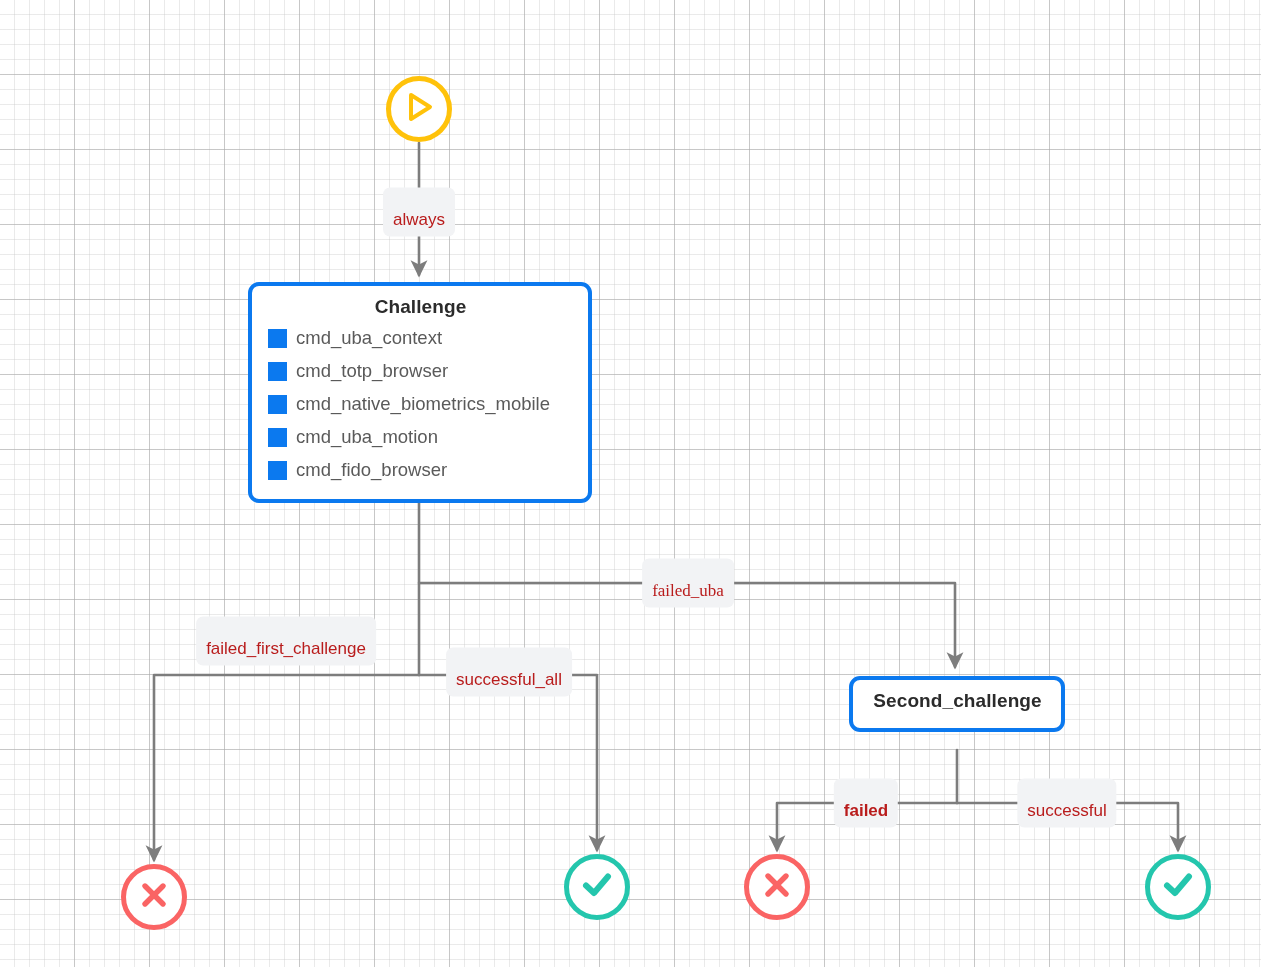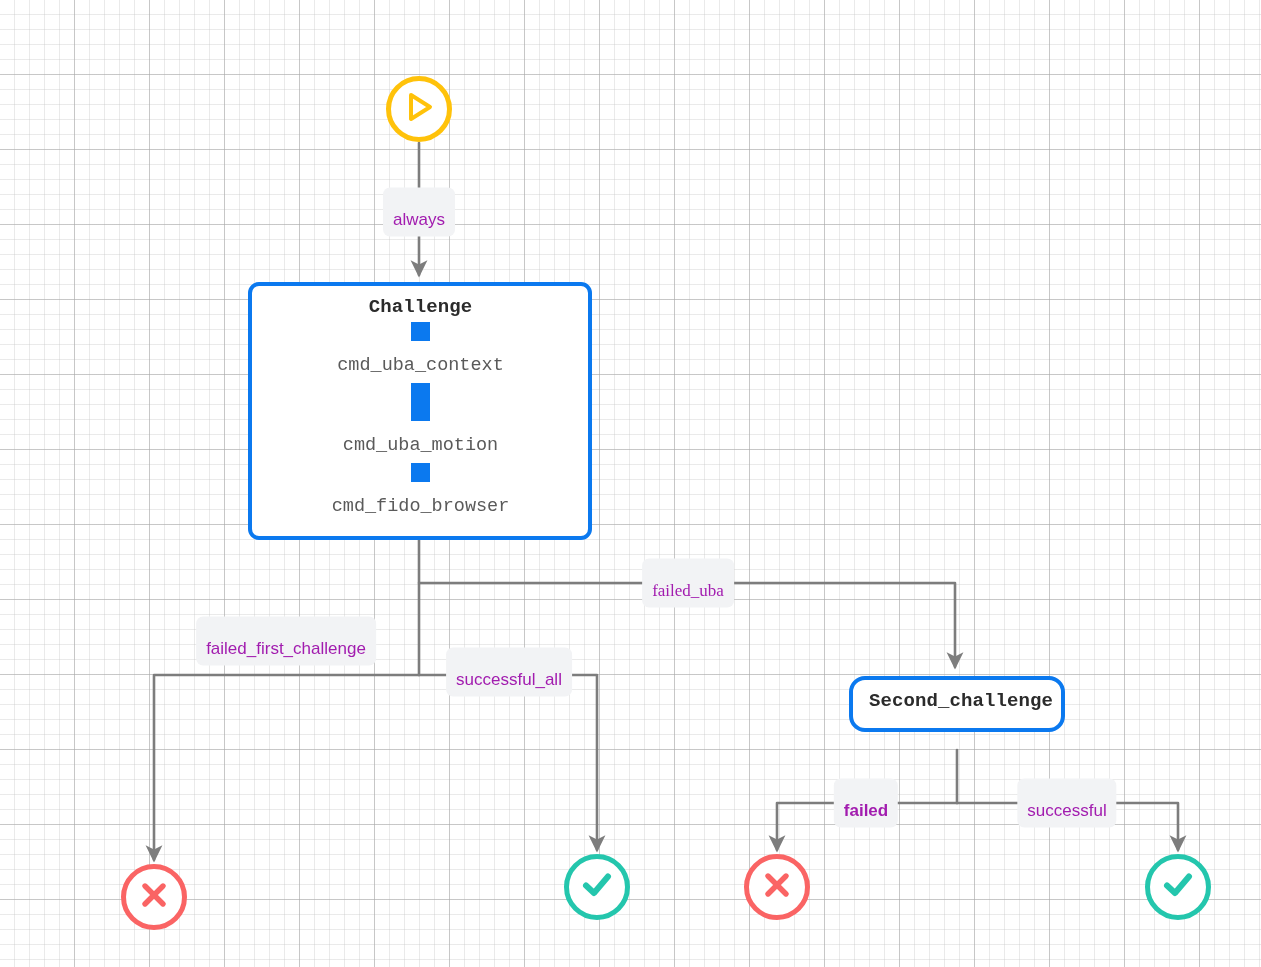--- a/index.html
+++ b/index.html
@@ -31,40 +31,38 @@
     pointer-events: none;
   }
 
   
   .node-box {
     position: absolute;
     background: #ffffff;
     border: 4px solid #0b79ef;
     border-radius: 11px;
     padding: 10px 15px 12px 16px;
-    font-family: Liberation Mono, monospace;
   }
   .node-title {
     text-align: center;
     font-weight: bold;
     font-size: 19px;
     color: #2b2b2b;
     letter-spacing: 0.1px;
     margin-bottom: 4px;
     white-space: nowrap;
   }
   .node-item {
     display: flex;
     align-items: center;
     gap: 9px;
     font-size: 18.5px;
     color: #5a5a5a;
     line-height: 1.78;
     white-space: nowrap;
-    flex-direction: column;
   }
   .item-swatch {
     width: 19px;
     height: 19px;
     background: #0b79ef;
     flex: 0 0 auto;
     display: block;
   }
 
   
@@ -77,21 +75,21 @@
     justify-content: center;
   }
   .start-node   { border: 5px solid #ffc20a; }
   .fail-node    { border: 5px solid #fa6464; }
   .success-node { border: 5px solid #24c6ad; }
 
   
   .edge-label {
     position: absolute;
     background: #f2f3f5;
-    color: #a21caf;
+    color: #b91c1c;
     font-size: 17px;
     border-radius: 7px;
     padding: 23px 10px 6px 10px;
     white-space: nowrap;
     transform: translate(-50%, -50%);
     line-height: 1.18;
   }
 </style>
 </head>
 <body>
@@ -134,32 +132,37 @@
   </div>
 
   <div class="node-box" style="left:248px; top:282px; width:344px;">
     <div class="node-title">Challenge</div>
     <div class="node-item">
       <span class="item-swatch"></span>
       <span>cmd_uba_context</span>
     </div>
     <div class="node-item">
       <span class="item-swatch"></span>
+      <span>cmd_totp_browser</span>
+    </div>
+    <div class="node-item">
+      <span class="item-swatch"></span>
+      <span>cmd_native_biometrics_mobile</span>
     </div>
     <div class="node-item">
       <span class="item-swatch"></span>
       <span>cmd_uba_motion</span>
     </div>
     <div class="node-item">
       <span class="item-swatch"></span>
       <span>cmd_fido_browser</span>
     </div>
   </div>
 
-  <div class="node-box" style="left:849px; top:676px; width:216px;border-radius:16px;">
+  <div class="node-box" style="left:849px; top:676px; width:216px;">
     <div class="node-title">Second_challenge</div>
   </div>
 
   <div class="circle-node fail-node" style="left:121px; top:864px; width:66px; height:66px;">
     <span style="display:block;">
       <svg width="34" height="34" viewBox="0 0 34 34" stroke="#fa6464" stroke-width="5.4" stroke-linecap="round" fill="none">
         <line x1="8" y1="8" x2="26" y2="26"></line>
         <line x1="26" y1="8" x2="8" y2="26"></line>
       </svg>
     </span>

